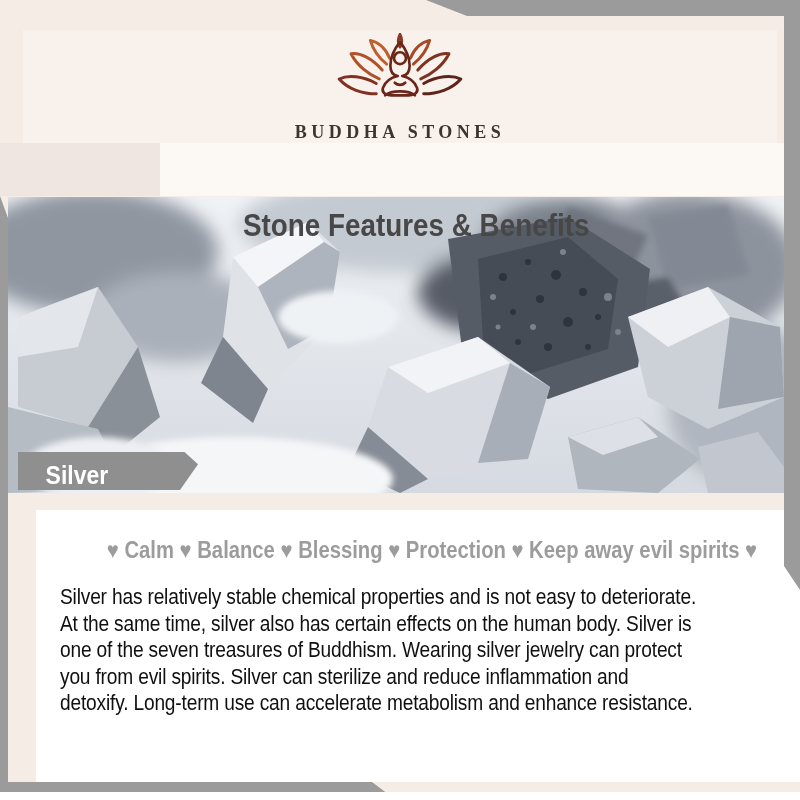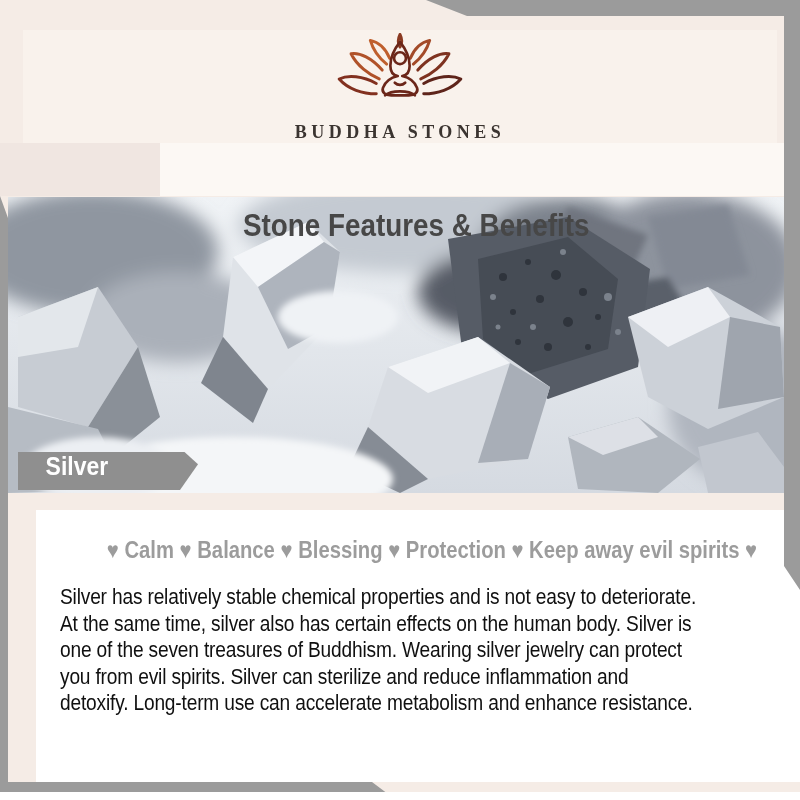--- a/index.html
+++ b/index.html
@@ -35,21 +35,21 @@
     font-size:32px;font-weight:bold;color:#474747;white-space:nowrap;
     transform:scaleX(0.87);transform-origin:center center;
   }
   
   .photo{position:absolute;left:8px;top:197px;width:776px;height:296px;z-index:1;}
   .photo svg{display:block;}
   .photo-label{
     position:absolute;left:18px;top:452px;width:180px;height:38px;z-index:3;
     background:#8f8f8f;
     clip-path:polygon(0 0,92.5% 0,100% 32%,90% 100%,0 100%);
-    display:flex;align-items:flex-start;
+    display:flex;align-items:flex-end;
   }
   .photo-label-text{
     padding-left:30px;font-size:25px;font-weight:bold;color:#ffffff;
     transform:scaleX(0.92);transform-origin:left center;white-space:nowrap;
   }
   
   .content-card{
     position:absolute;left:8px;top:510px;width:792px;height:272px;
     background:#ffffff;z-index:2;margin-left:28px;
   }

